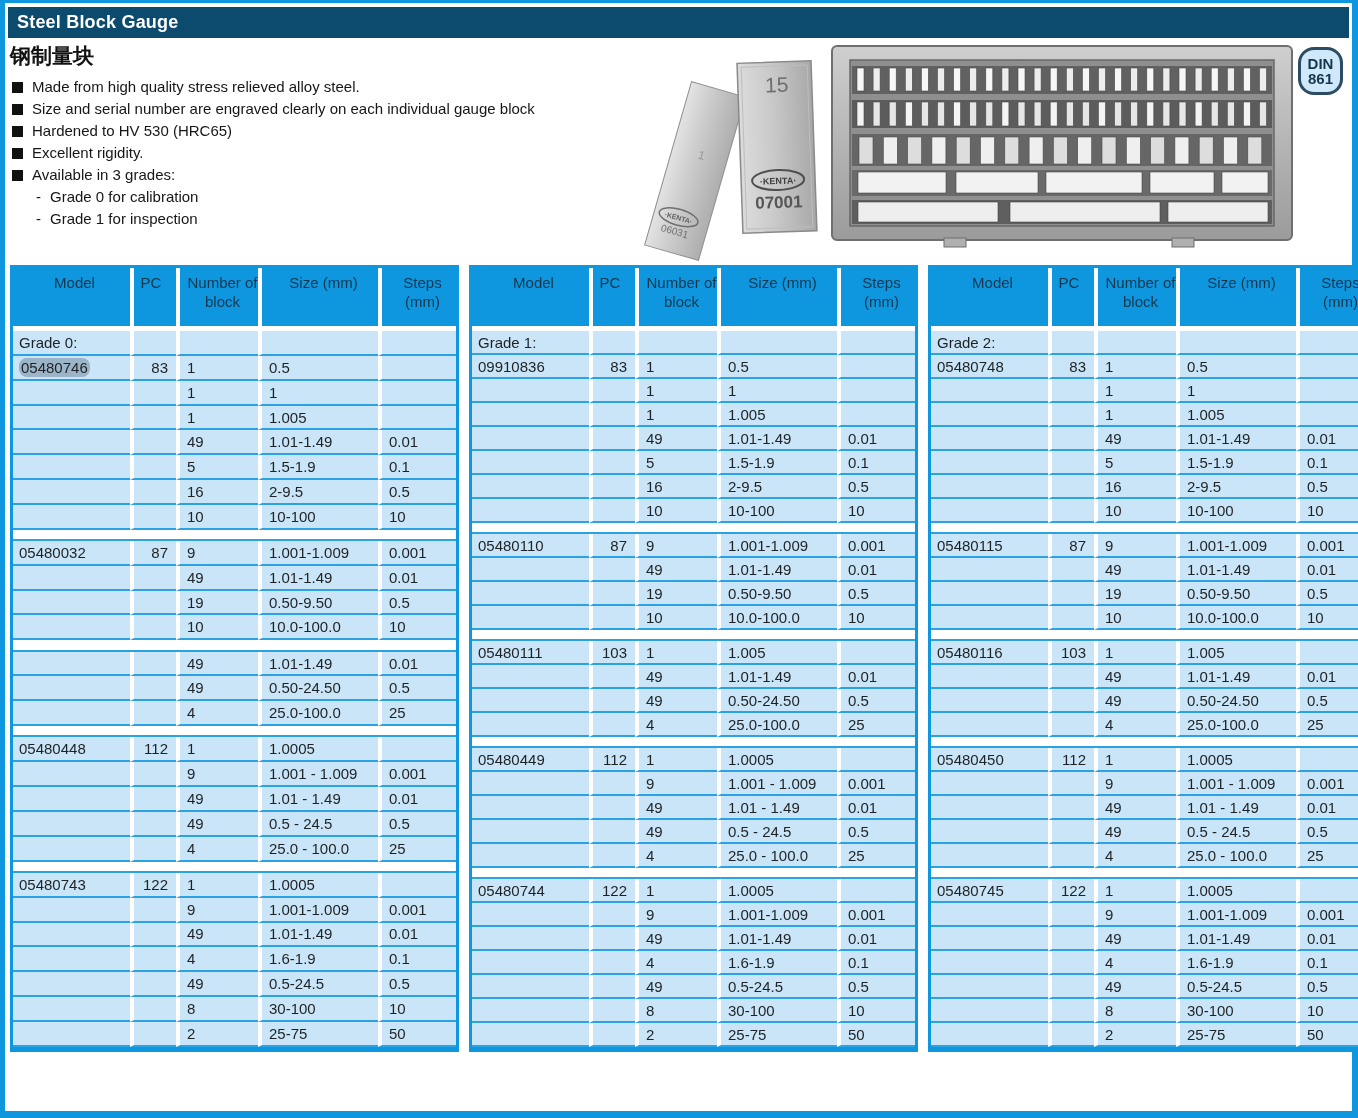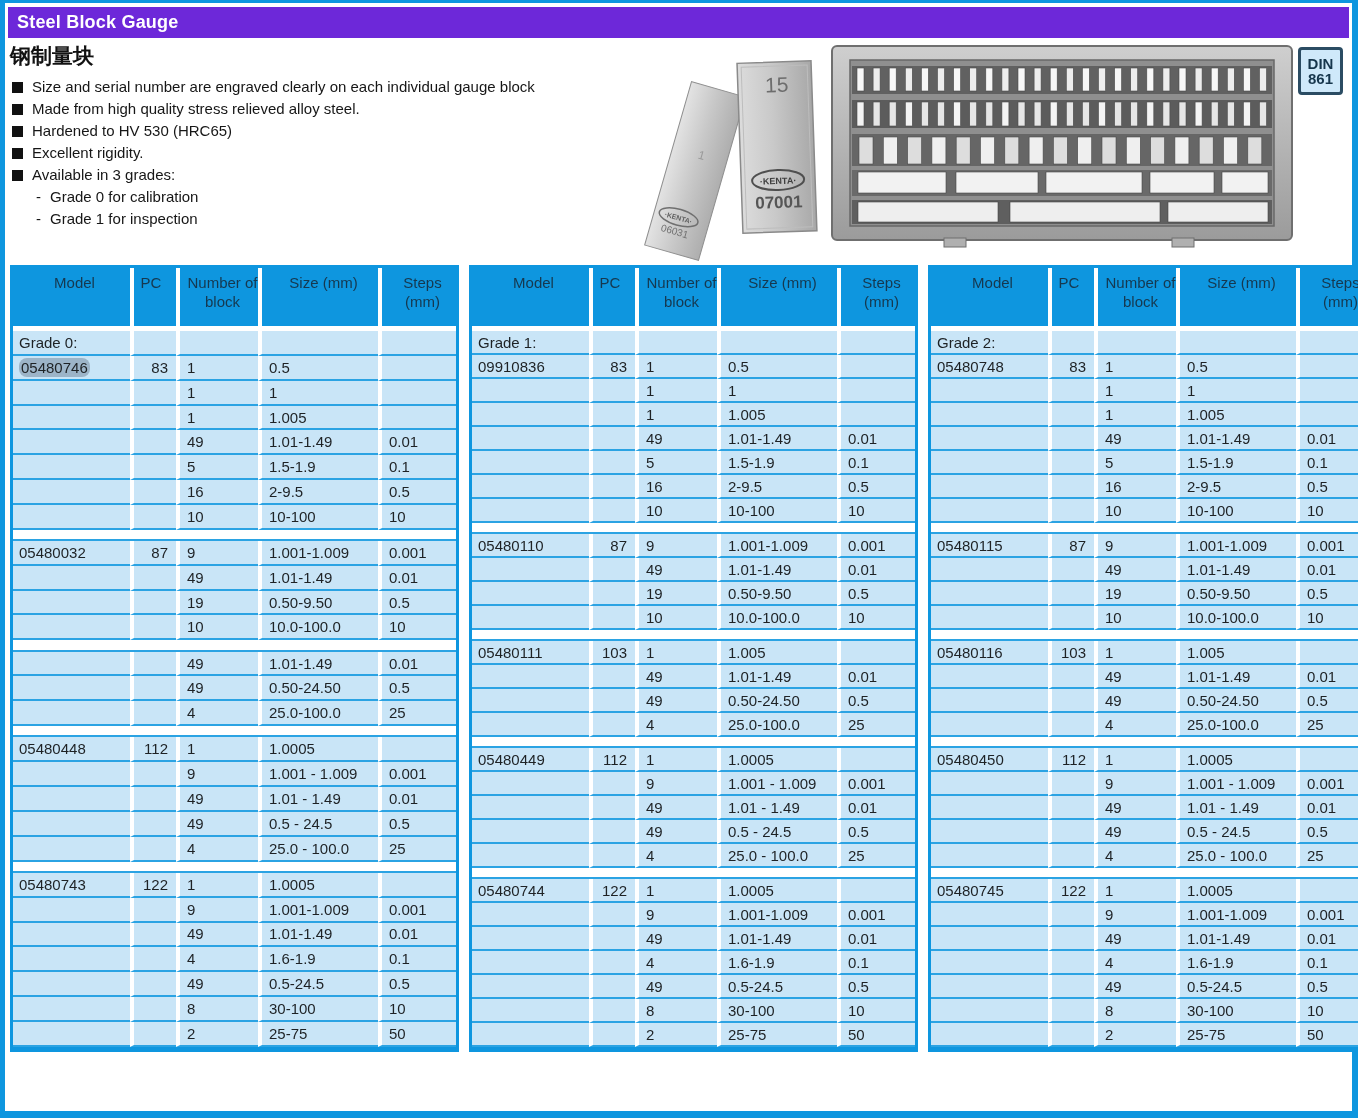--- a/index.html
+++ b/index.html
@@ -7,40 +7,40 @@
   body { font-family: "Liberation Sans", sans-serif; width:1358px; height:1118px; overflow:hidden; }
 
   .page {
     width:1358px; height:1118px; background:#ffffff;
     border-left:5px solid #0E96DF; border-right:6px solid #0E96DF;
     border-top:3px solid #0E96DF; border-bottom:7px solid #0E96DF;
     padding:4px 3px 4px 3px; position:relative;
   }
 
   .title-bar {
-    height:31px; background:#6d28d9; color:#ffffff;
+    height:31px; background:#0c4a6e; color:#ffffff;
     font-size:18px; font-weight:bold; line-height:31px; padding-left:9px;
     letter-spacing:0.2px;
   }
 
   .intro { position:relative; height:224px; }
   .intro-text { position:absolute; left:2px; top:4px; width:650px; }
   .cn-title { font-size:21px; font-weight:bold; color:#111; margin-bottom:6px; }
   .feature-list { list-style:none; }
   .feature-list li { font-size:15px; color:#161616; line-height:22px; display:flex; }
   .feature-list .sq { display:inline-block; width:11px; height:11px; background:#111; margin:6px 9px 0 2px; flex:0 0 11px; }
   .grade-notes { list-style:none; margin-left:26px; }
   .grade-notes li { font-size:15px; color:#161616; line-height:22px; }
   .grade-notes .dash { display:inline-block; width:14px; text-align:left; }
 
   
   .photo { position:absolute; }
   .din-badge {
     position:absolute; left:1290px; top:9px; width:45px; height:48px;
-    background:#CFE9FA; border:3px solid #2B4C63; border-radius:4px;
+    background:#CFE9FA; border:3px solid #2B4C63; border-radius:16px;
     color:#16364C; font-weight:bold; font-size:15px; line-height:15px;
     display:flex; flex-direction:column; align-items:center; justify-content:center;
   }
 
   
   .tables-row { display:flex; gap:10px; margin-top:3px; padding-left:2px; }
   table.gauge-table { border-collapse:separate; border-spacing:0; table-layout:fixed;
     width:443px; border:3px solid #0E96DF; border-bottom-width:5px; background:#ffffff; }
   table.gauge-table td, table.gauge-table th {
     background:#C9E5F7; height:24px; font-size:15px; color:#1E2225;
@@ -67,25 +67,25 @@
   <div class="title-bar">
     <span>Steel Block Gauge</span>
   </div>
 
   <div class="intro">
     <div class="intro-text">
       <div class="cn-title">钢制量块</div>
       <ul class="feature-list" id="feature-list">
           <li>
             <span class="sq"></span>
-            <span>Size and serial number are engraved clearly on each individual gauge block</span>
+            <span>Made from high quality stress relieved alloy steel.</span>
           </li>
           <li>
             <span class="sq"></span>
-            <span>Made from high quality stress relieved alloy steel.</span>
+            <span>Size and serial number are engraved clearly on each individual gauge block</span>
           </li>
           <li>
             <span class="sq"></span>
             <span>Hardened to HV 530 (HRC65)</span>
           </li>
           <li>
             <span class="sq"></span>
             <span>Excellent rigidity.</span>
           </li>
           <li>

